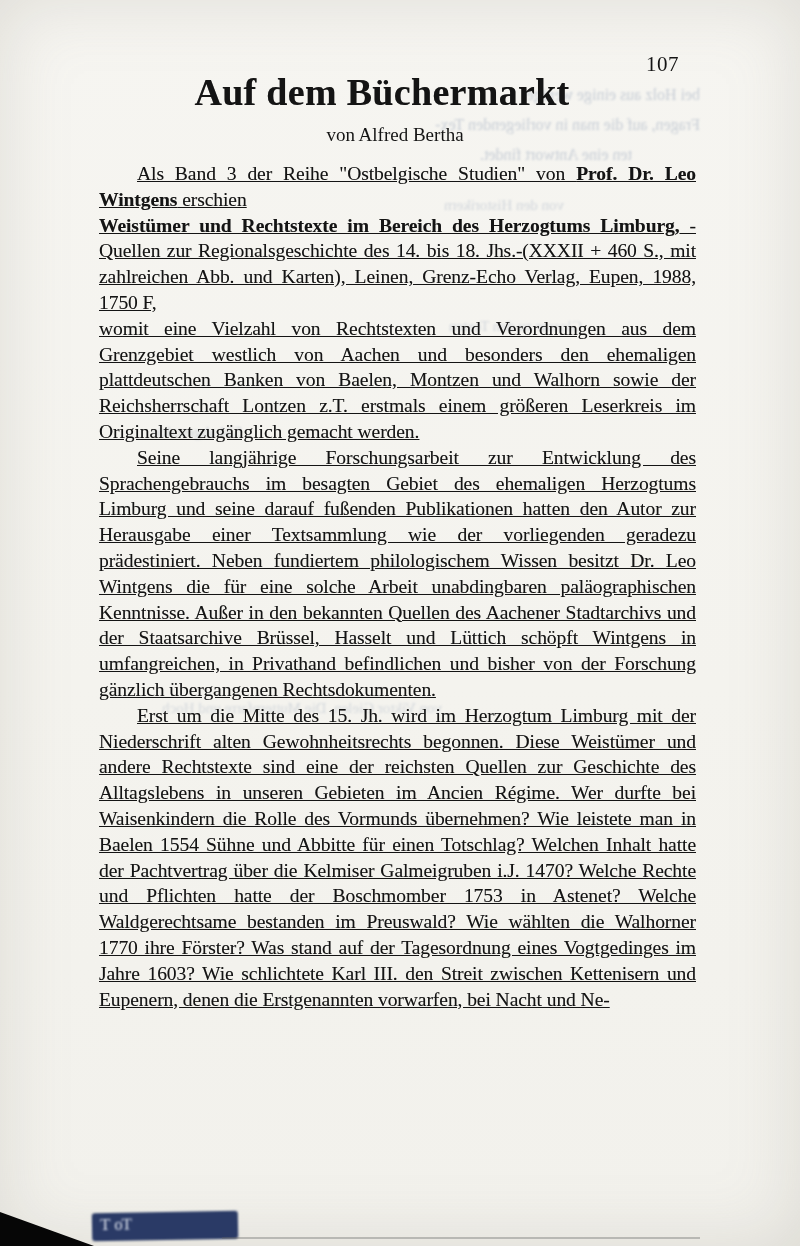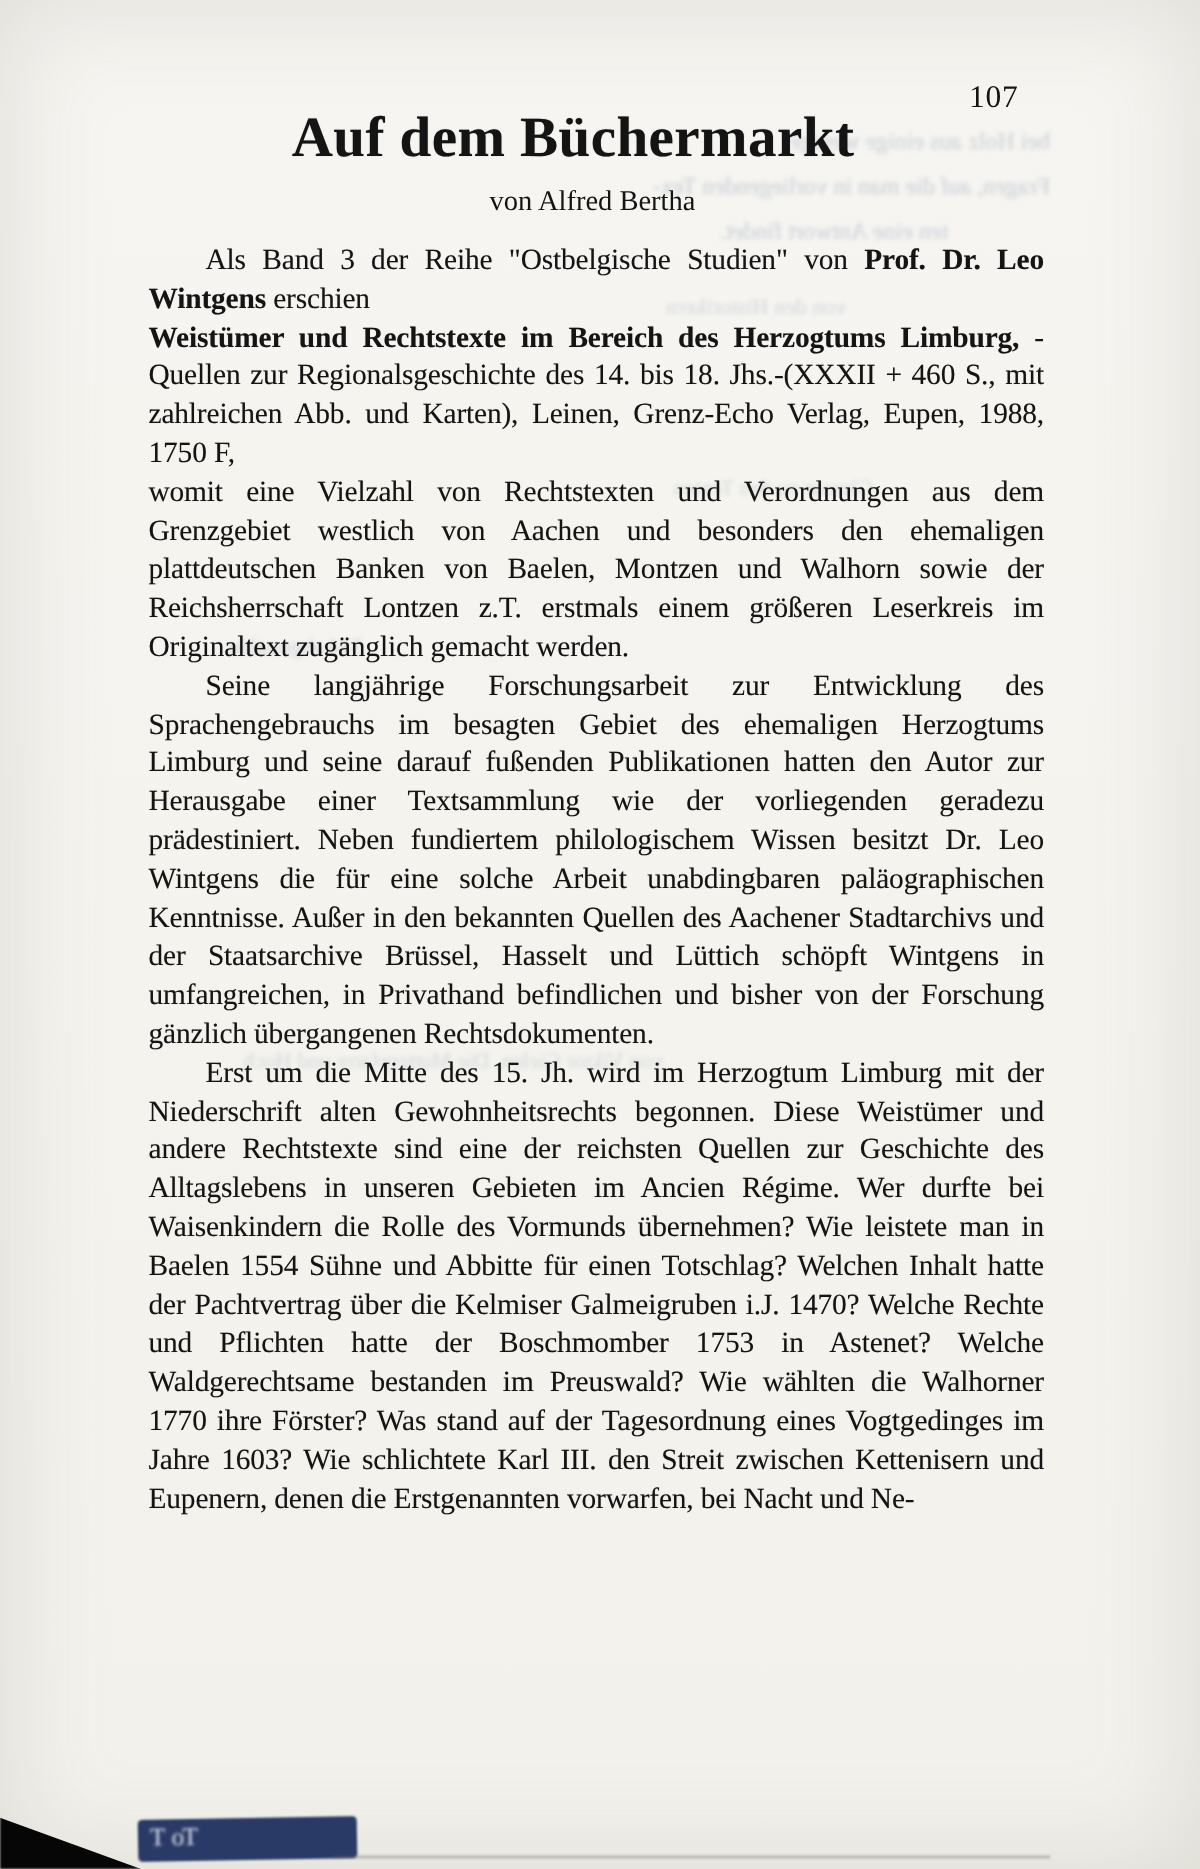--- a/index.html
+++ b/index.html
@@ -74,20 +74,21 @@
     top: 161px;
     left: 99px;
     width: 597px;
     font-size: 19.6px;
     line-height: 25.8px;
     text-align: justify;
     hyphens: auto;
     -webkit-hyphens: auto;
     letter-spacing: -0.1px;
     text-shadow: 0 0 0.5px rgba(20,20,20,0.35);
+    text-decoration: underline;
   }
   .body-text p {
     margin: 0;
     text-indent: 38px;
   }
   .body-text b { font-weight: bold; }
   
   .corner-black {
     position: absolute;
     left: 0;

